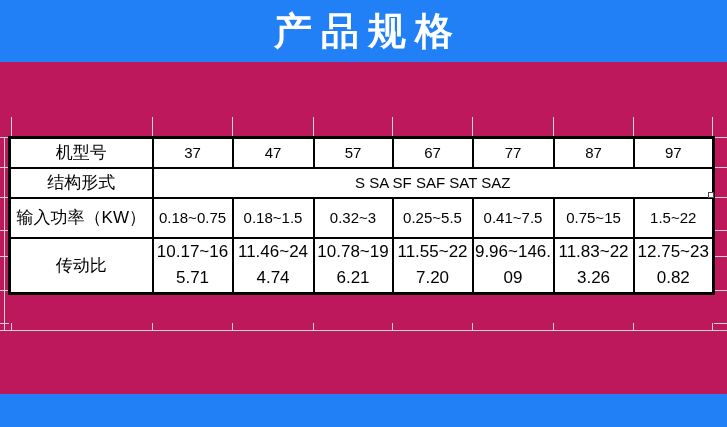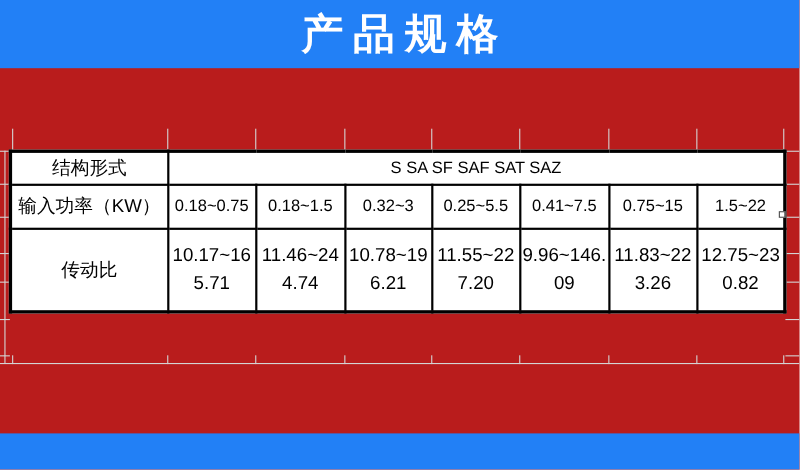--- a/index.html
+++ b/index.html
@@ -1,20 +1,20 @@
 <!DOCTYPE html>
 <html><head>
 <meta charset="utf-8">
 <style>
   * { margin:0; padding:0; box-sizing:border-box; }
   html,body { background:#ffffff; }
   .stage {
     position:relative;
     width:727px; height:427px;
-    background:#b91c1c;
+    background:#be185d;
     overflow:hidden;
     font-family:"Liberation Sans", sans-serif;
     color:#000;
   }
   
   .banner {
     position:absolute; left:0; top:0;
     width:727px; height:62px;
     background:#2280f6;
     display:flex; align-items:center; justify-content:center;
@@ -55,21 +55,21 @@
     white-space:nowrap;
   }
   table.spec th {
     font-weight:normal;
     font-size:17px;
   }
   table.spec td { font-size:15px; }
   tr.r-model   { height:30px; }
   tr.r-struct  { height:30px;margin-top:16px; }
   tr.r-power   { height:40px; }
-  tr.r-ratio   { height:76px; }
+  tr.r-ratio   { height:56px; }
   tr.r-torque  { height:33px; }
   td.merged {
     text-align:center;
     font-size:16px;
     white-space:pre; 
   }
   td.ratio-cell div { line-height:26px; font-size:17px; }
   
   .selection-handle {
     position:absolute; left:708px; top:192px;
@@ -129,20 +129,30 @@
       <col style="width:143px">
         <col style="width:80px">
         <col style="width:81px">
         <col style="width:79px">
       <col style="width:80px">
         <col style="width:81px">
         <col style="width:80px">
         <col style="width:80px">
     </colgroup>
     <tbody>
+        <tr class="r-model">
+      <th>机型号</th>
+      <td>37</td>
+      <td>47</td>
+      <td>57</td>
+      <td>67</td>
+      <td>77</td>
+      <td>87</td>
+      <td>97</td>
+    </tr>
     <tr class="r-struct">
       <th>结构形式</th>
       <td class="merged" colspan="7">S  SA  SF  SAF SAT SAZ</td>
     </tr>
     <tr class="r-power">
       <th>输入功率（KW）</th>
       <td>0.18~0.75</td>
       <td>0.18~1.5</td>
       <td>0.32~3</td>
       <td>0.25~5.5</td>

